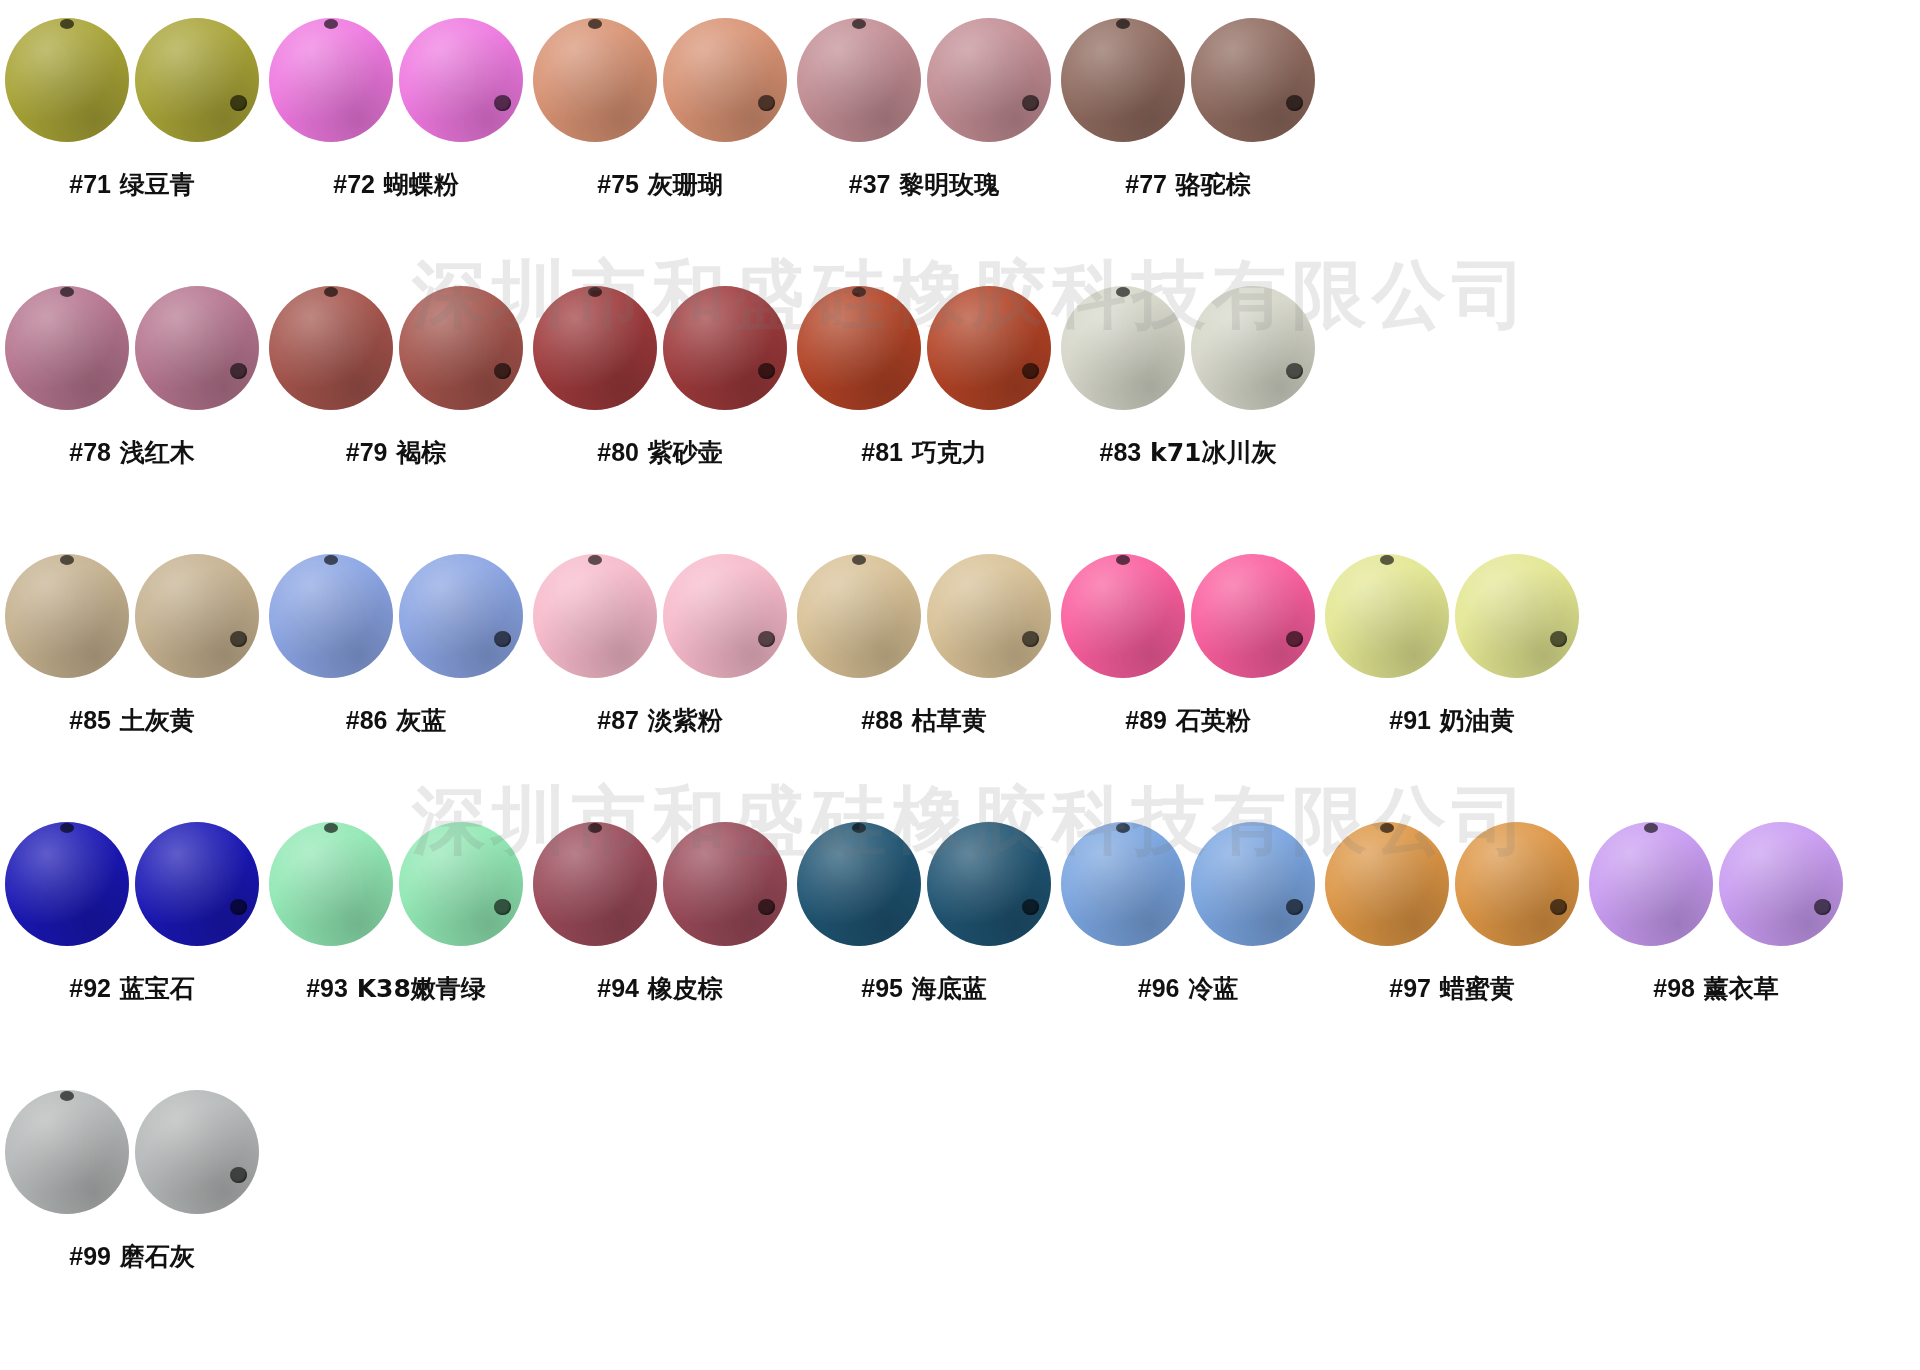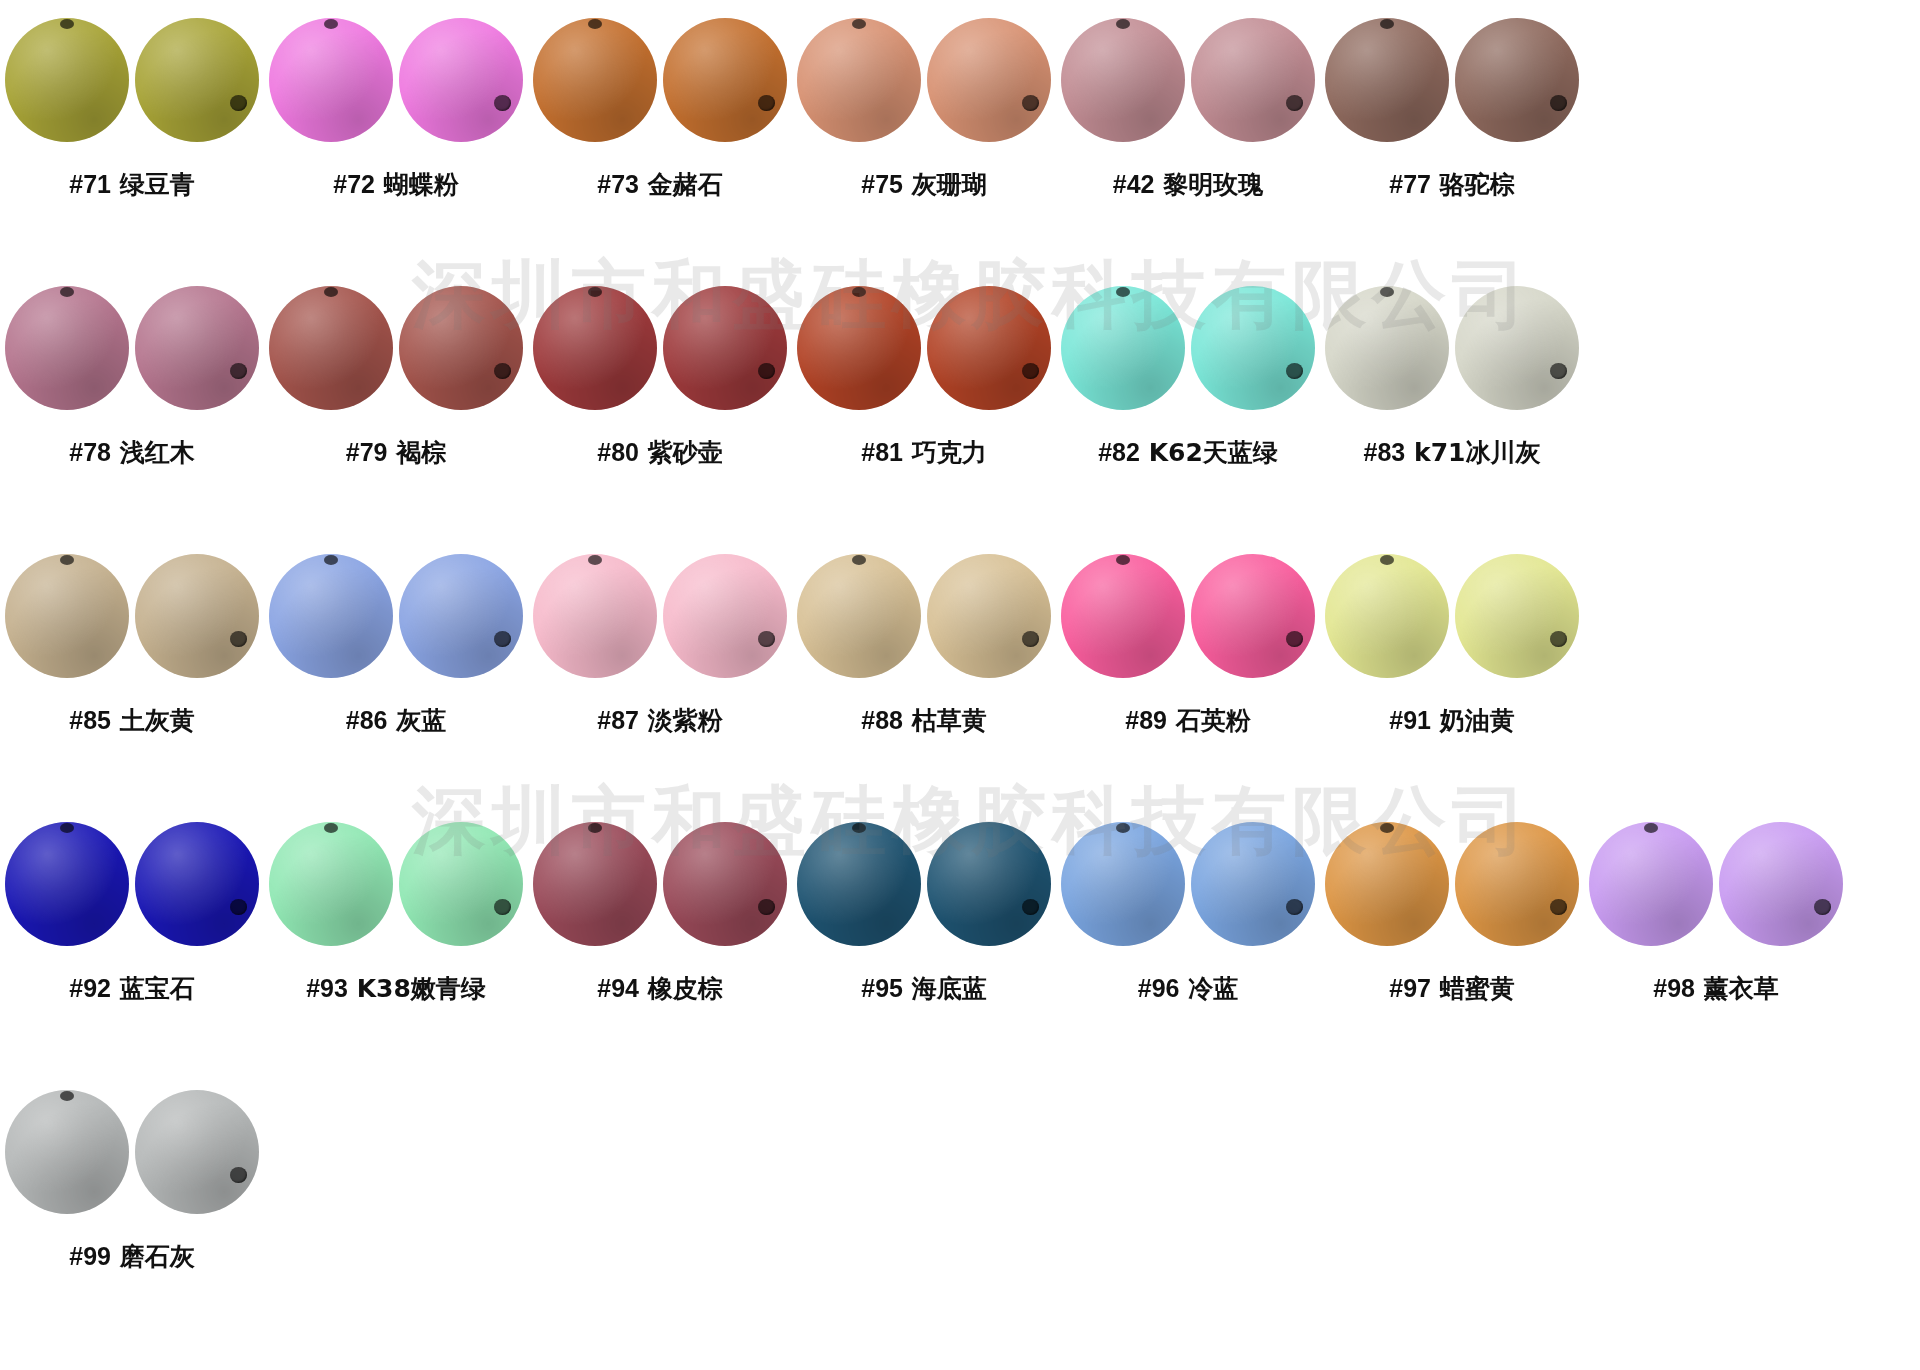--- a/index.html
+++ b/index.html
@@ -159,38 +159,31 @@
         </div>
         <div class="swatch-cell">
           <div class="bead-pair">
             <div class="bead hole-top" style="background: rgb(239, 121, 224);"></div>
             <div class="bead hole-side" style="background: rgb(239, 121, 224);"></div>
           </div>
           <div class="swatch-label"><span class="code">#72</span> <span class="name">蝴蝶粉</span></div>
         </div>
         <div class="swatch-cell">
           <div class="bead-pair">
-            <div class="bead hole-top" style="background: rgb(196, 112, 47);"></div>
-            <div class="bead hole-side" style="background: rgb(196, 112, 47);"></div>
-          </div>
-          <div class="swatch-label"><span class="code">#73</span> <span class="name">金赭石</span></div>
-        </div>
-        <div class="swatch-cell">
-          <div class="bead-pair">
             <div class="bead hole-top" style="background: rgb(216, 146, 115);"></div>
             <div class="bead hole-side" style="background: rgb(216, 146, 115);"></div>
           </div>
           <div class="swatch-label"><span class="code">#75</span> <span class="name">灰珊瑚</span></div>
         </div>
         <div class="swatch-cell">
           <div class="bead-pair">
             <div class="bead hole-top" style="background: rgb(194, 141, 148);"></div>
             <div class="bead hole-side" style="background: rgb(194, 141, 148);"></div>
           </div>
-          <div class="swatch-label"><span class="code">#42</span> <span class="name">黎明玫瑰</span></div>
+          <div class="swatch-label"><span class="code">#37</span> <span class="name">黎明玫瑰</span></div>
         </div>
         <div class="swatch-cell">
           <div class="bead-pair">
             <div class="bead hole-top" style="background: rgb(143, 106, 94);"></div>
             <div class="bead hole-side" style="background: rgb(143, 106, 94);"></div>
           </div>
           <div class="swatch-label"><span class="code">#77</span> <span class="name">骆驼棕</span></div>
         </div>
       </div>
       <div class="swatch-row">
@@ -217,27 +210,20 @@
         </div>
         <div class="swatch-cell">
           <div class="bead-pair">
             <div class="bead hole-top" style="background: rgb(178, 67, 38);"></div>
             <div class="bead hole-side" style="background: rgb(178, 67, 38);"></div>
           </div>
           <div class="swatch-label"><span class="code">#81</span> <span class="name">巧克力</span></div>
         </div>
         <div class="swatch-cell">
           <div class="bead-pair">
-            <div class="bead hole-top" style="background: rgb(122, 231, 216);"></div>
-            <div class="bead hole-side" style="background: rgb(122, 231, 216);"></div>
-          </div>
-          <div class="swatch-label"><span class="code">#82</span> <span class="name">K62天蓝绿</span></div>
-        </div>
-        <div class="swatch-cell">
-          <div class="bead-pair">
             <div class="bead hole-top" style="background: rgb(214, 215, 201);"></div>
             <div class="bead hole-side" style="background: rgb(214, 215, 201);"></div>
           </div>
           <div class="swatch-label"><span class="code">#83</span> <span class="name">k71冰川灰</span></div>
         </div>
       </div>
       <div class="swatch-row">
         <div class="swatch-cell">
           <div class="bead-pair">
             <div class="bead hole-top" style="background: rgb(197, 177, 143);"></div>

